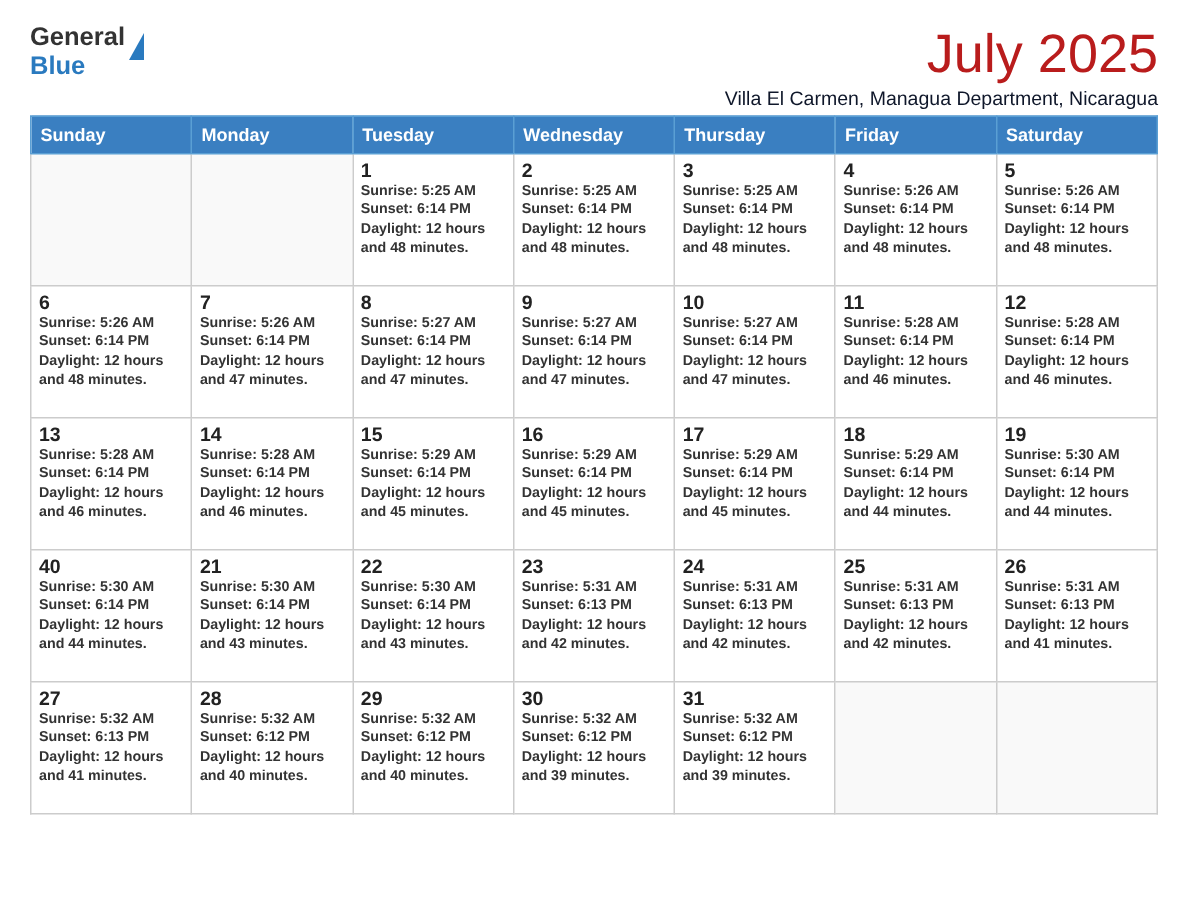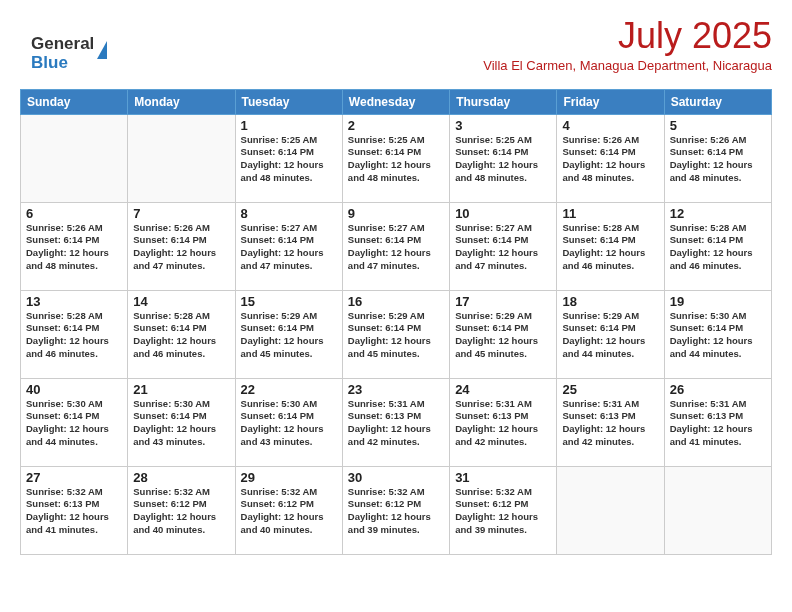--- a/index.html
+++ b/index.html
@@ -11,43 +11,42 @@
       overflow: hidden;
     }
     .page {
       width: 792px;
       height: 612px;
       padding: 16px 20px 12px 20px;
       background: #fff;
     }
     .header {
       display: flex;
-      align-items: flex-end;
+      align-items: flex-start;
       justify-content: space-between;
       margin-bottom: 4px;
-      margin-left: 11px;
     }
     .title-block {
       text-align: right;
     }
     .month-title {
       font-size: 36px;
       color: #b91c1c;
       font-weight: normal;
       line-height: 1.1;
     }
     .subtitle {
       font-size: 13px;
-      color: #b91c1c;
+      color: #0f172a;
       margin-top: 2px;
     }
     .calendar {
       width: 100%;
       border-collapse: collapse;
-      margin-top: 16px;
+      margin-top: 4px;
     }
     .calendar th {
       background: #3a7fc1;
       color: #fff;
       font-size: 12px;
       font-weight: bold;
       text-align: left;
       padding: 5px 6px;
       border: 1px solid #5a9fd4;
     }

